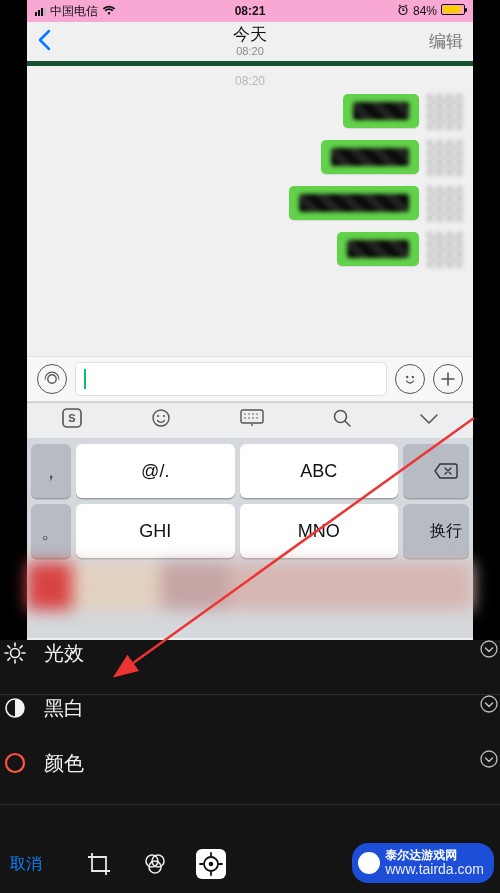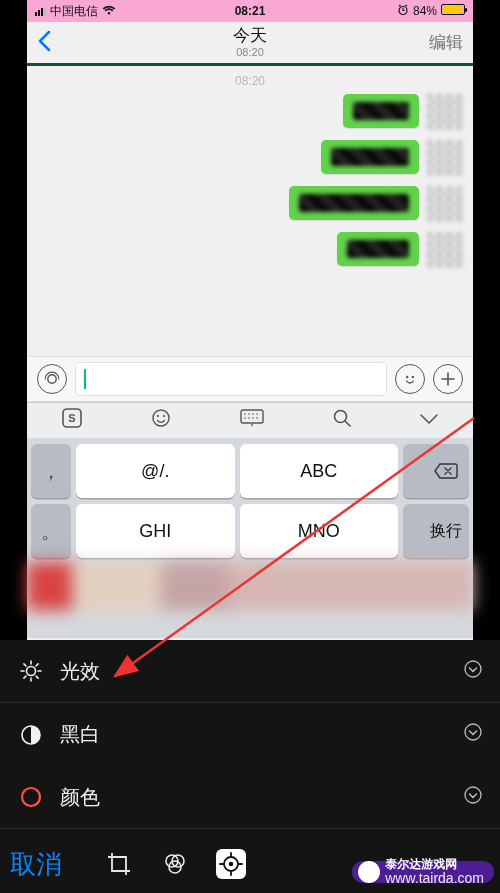--- a/index.html
+++ b/index.html
@@ -14,21 +14,21 @@
     .sb-center { flex: 0; font-weight: 600; }
     .sb-right { display: flex; align-items: flex-start; gap: 4px; flex: 1; justify-content: flex-end; }
     .bars { display: inline-flex; gap: 1px; align-items: flex-end; }
     .bars i { width: 2px; background: #111; display: inline-block; }
     .bars i:nth-child(1){height:4px}.bars i:nth-child(2){height:6px}.bars i:nth-child(3){height:8px}.bars i:nth-child(4){height:10px;background:#bbb}
     .battery { width: 24px; height: 11px; border: 1px solid #111; border-radius: 2px; position: relative; }
     .battery::after { content:''; position:absolute; right:-3px; top:3px; width:2px; height:4px; background:#111; border-radius:1px; }
     .battery-fill { position:absolute; left:1px; top:1px; bottom:1px; width:84%; background:#ffcc00; border-radius:1px; }
 
     
-    .navbar { height: 44px; background: #f0f0f0; display: flex; align-items: center; padding: 0 10px; border-bottom: 3px solid #14532d; }
+    .navbar { height: 44px; background: #f0f0f0; display: flex; align-items: center; padding: 0 10px; border-bottom: 5px solid #14532d; }
     .nav-back { color: #007aff; font-size: 28px; flex: 0 0 40px; }
     .nav-title { flex: 1; text-align: center; line-height: 1.15; }
     .nav-title .t1 { font-size: 17px; color: #111; display: block; }
     .nav-title .t2 { font-size: 11px; color: #888; display: block; }
     .nav-edit { color: #737373; font-size: 17px; flex: 0 0 40px; text-align: right; }
 
     
     .chat { background: #f0f0f0; height: 290px; padding: 8px 10px 0 10px; position: relative; }
     .chat-time { text-align: center; font-size: 12px; color: #b8b8b8; margin-bottom: 6px; }
     .msg-row { display: flex; justify-content: flex-end; align-items: flex-start; gap: 8px; margin-bottom: 10px; }
@@ -53,34 +53,34 @@
     .key.func { background: #b6bbc4; flex: 0 0 66px; font-size: 16px; padding-left: 20px; }
 
     
     .blur-strip { height: 48px; margin: -2px -4px 0 -4px; filter: blur(8px); background: linear-gradient(90deg,#d84343 0 10%, #e2d0c0 10% 30%, #c5a4a4 30% 45%, #d6b6b2 45% 100%); }
 
     
     .arrow-line { position: absolute; pointer-events: none; z-index: 20; }
 
     
     .edit-panel { position: absolute; left: 0; right: 0; top: 640px; bottom: 58px; background: #141414; }
-    .ep-row { height: 63px; display: flex; align-items: center; padding: 0 18px; color: #f2f2f2; font-size: 20px; border-bottom: 1px solid #2d2d2d; gap: 16px; }
+    .ep-row { height: 55px; display: flex; align-items: flex-start; padding: 0 2px; color: #f2f2f2; font-size: 20px; border-bottom: 1px solid #2d2d2d; gap: 16px; }
     .ep-row .chev { margin-left: auto; font-size: 18px; color: #bdbdbd; }
     .ep-icon { width: 26px; height: 26px; display: inline-flex; align-items: center; justify-content: center; }
     
     
     .bottom-bar { position: absolute; left: 0; right: 0; bottom: 0; height: 58px; background: #141414; display: flex; align-items: center; padding: 0 10px; gap: 24px; }
-    .bb-cancel { color: #0a84ff; font-size: 26px; }
+    .bb-cancel { color: #0a84ff; font-size: 16px; }
     .bb-icons { display: flex; gap: 26px; align-items: center; margin-left: 18px; }
     .bb-icon { width: 30px; height: 30px; display: inline-flex; align-items: center; justify-content: center; color: #e8e8e8; }
     .bb-icon.active { background: #fff; color: #111; border-radius: 6px; padding: 4px; }
 
     
     .watermark { position: absolute; right: 6px; bottom: 10px; z-index: 40; display: flex; align-items: center; gap: 4px; }
-    .wm-badge { background: #4c1d95; border-radius: 16px; height: 22px; padding: 0 10px 0 6px; display: flex; align-items: center; gap: 5px; font-size: 12px; color: #fff; }
+    .wm-badge { background: #1d4ed8; border-radius: 16px; height: 40px; padding: 0 10px 0 6px; display: flex; align-items: center; gap: 5px; font-size: 12px; color: #fff; }
     .wm-logo { width: 22px; height: 22px; background: #fff; border-radius: 50%; display:inline-block; }
     .wm-url { font-size: 14px; opacity: .9; display:block; }
 
     svg { overflow: visible; }
   </style>
 </head>
 <body>
 
 <div class="left-band"></div>
 <div class="right-band"></div>

